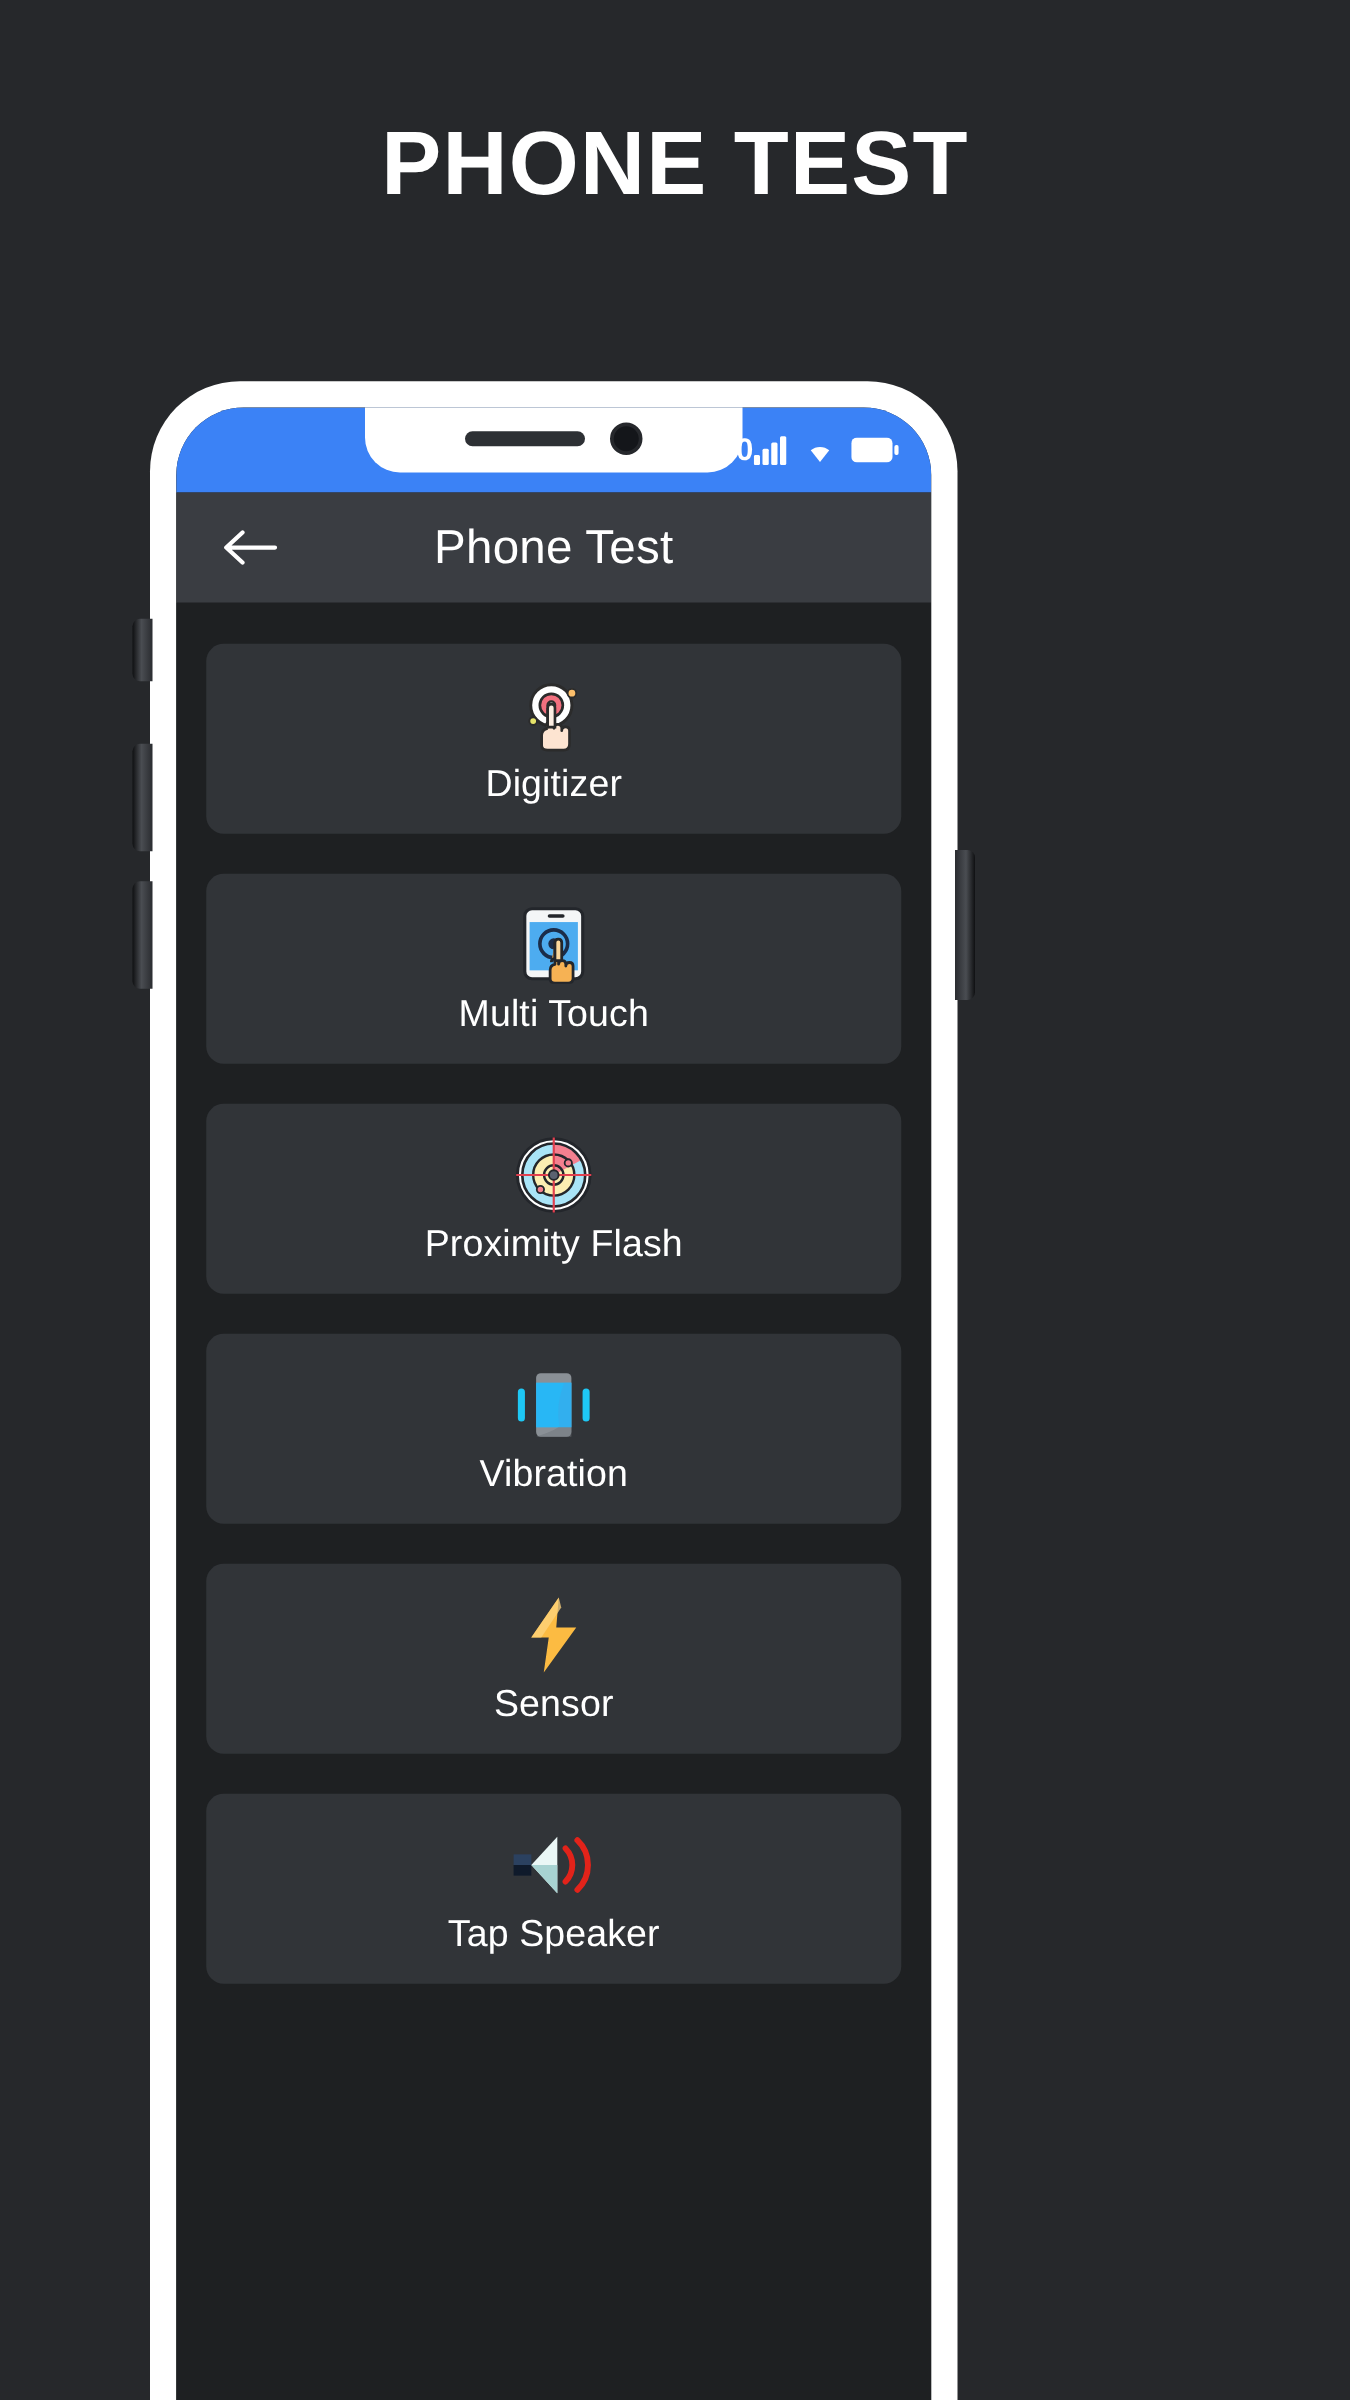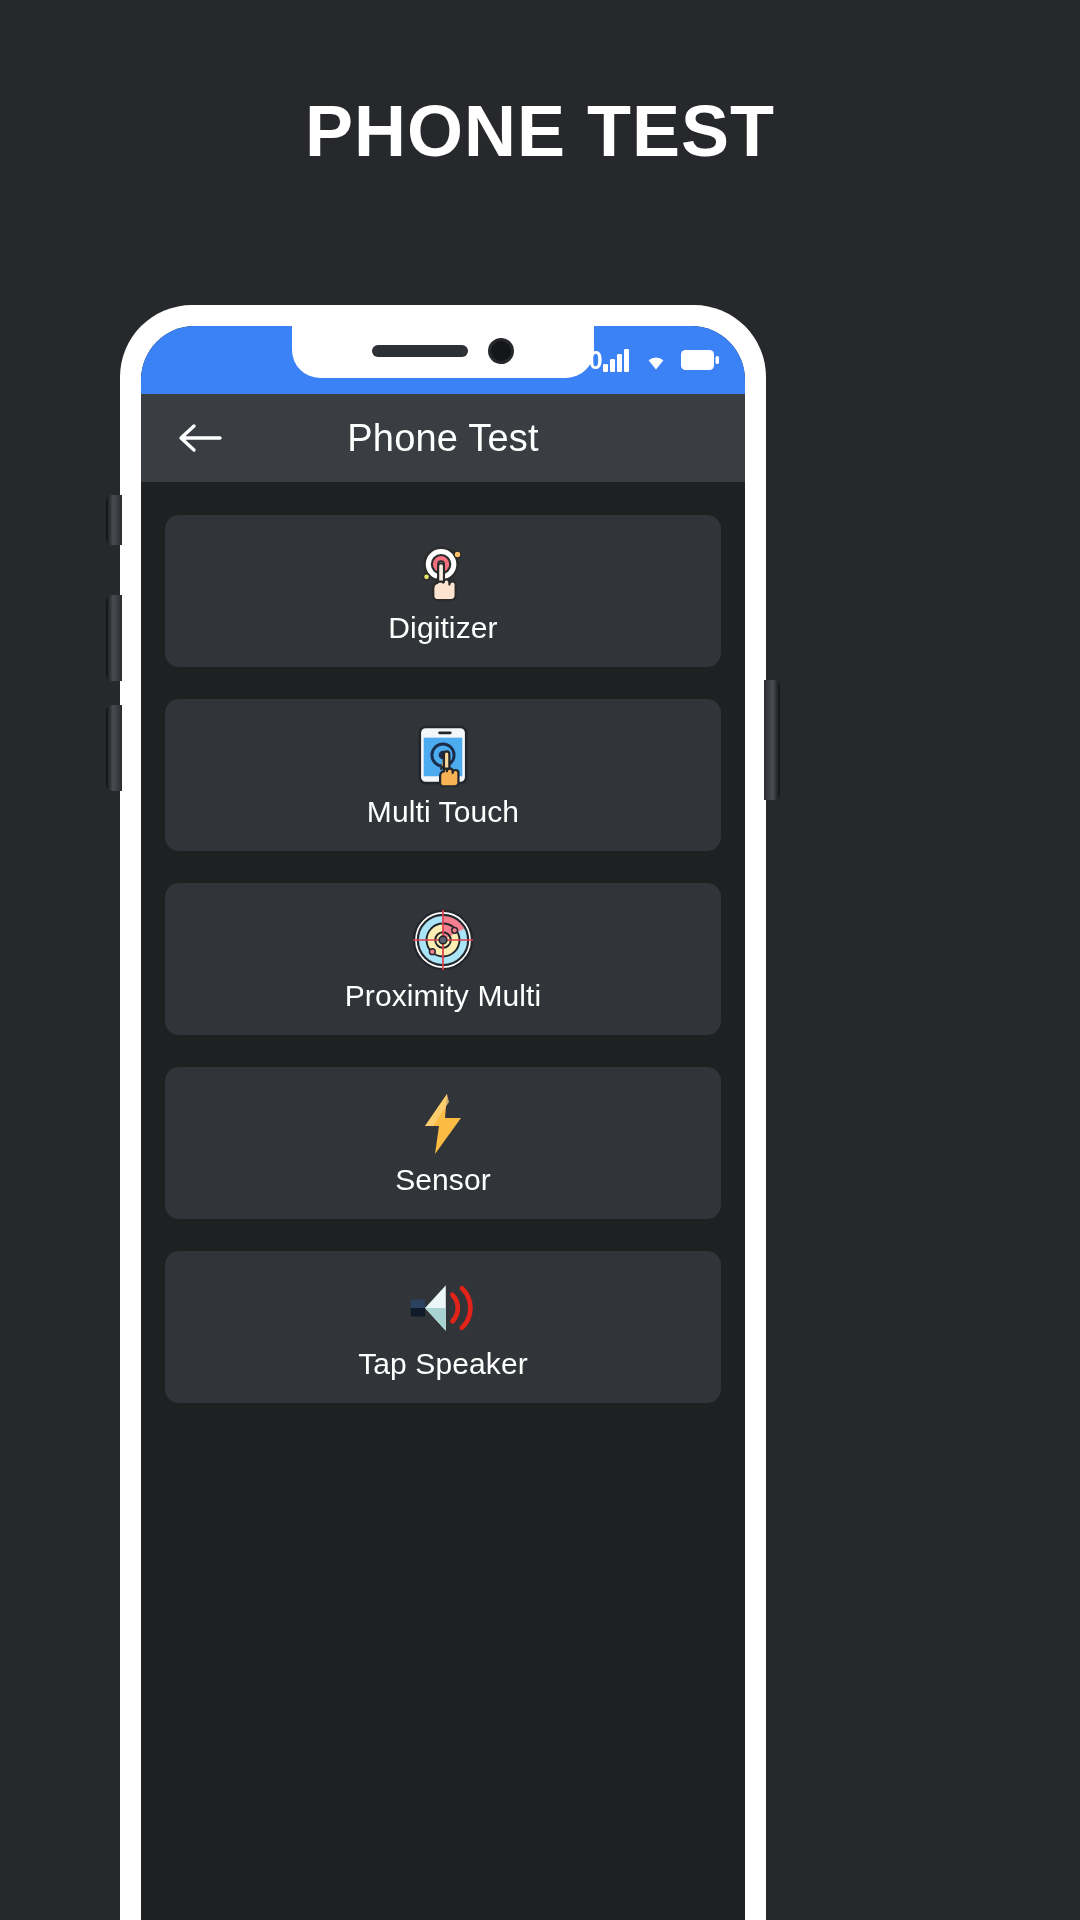--- a/index.html
+++ b/index.html
@@ -278,23 +278,36 @@
               <path d="M32 32 L32 6 A26 26 0 0 1 54 20 Z" fill="#f4808f"></path>
               <circle cx="32" cy="32" r="26" fill="none" stroke="#23262b" stroke-width="2.2"></circle>
               <circle cx="32" cy="32" r="17" fill="none" stroke="#23262b" stroke-width="2"></circle>
               <circle cx="32" cy="32" r="8" fill="none" stroke="#23262b" stroke-width="2"></circle>
               <path d="M32 1 V63 M1 32 H63" stroke="#e03f4e" stroke-width="1.8"></path>
               <circle cx="32" cy="32" r="4" fill="#5a6270" stroke="#23262b" stroke-width="1.6"></circle>
               <circle cx="44" cy="22" r="3" fill="#f4808f" stroke="#23262b" stroke-width="1.5"></circle>
               <circle cx="21" cy="44" r="3" fill="#f4808f" stroke="#23262b" stroke-width="1.5"></circle>
             </svg>
           </div>
-          <div class="tile-label">Proximity Multi</div>
-        </div>
-
+          <div class="tile-label">Proximity Flash</div>
+        </div>
+
+        <div class="tile">
+          <div class="tile-icon">
+            <svg width="64" height="58" viewBox="0 0 68 60">
+              <rect x="3.5" y="16" width="6" height="28" rx="3" fill="#1ec8f5"></rect>
+              <rect x="58.5" y="16" width="6" height="28" rx="3" fill="#1ec8f5"></rect>
+              <rect x="19" y="3" width="30" height="54" rx="4" fill="#8a9096"></rect>
+              <rect x="19" y="11" width="30" height="38" fill="#28b7f5"></rect>
+              <path d="M43 11 q-8 19 -4 38 h10 V11 z" fill="#3aa9e8" opacity=".55"></path>
+              <path d="M38 49 q-6 4 -19 8 h30 V49 z" fill="#6f757b" opacity=".5"></path>
+            </svg>
+          </div>
+          <div class="tile-label">Vibration</div>
+        </div>
 
         <div class="tile">
           <div class="tile-icon">
             <svg width="48" height="64" viewBox="0 0 48 64">
               <path d="M28 2 L6 34 H20 L16 62 L42 26 H26 Z" fill="#fcbb42"></path>
               <path d="M28 2 L6 34 H14 L30 10 Z" fill="#fdd47f" opacity=".75"></path>
             </svg>
           </div>
           <div class="tile-label">Sensor</div>
         </div>

